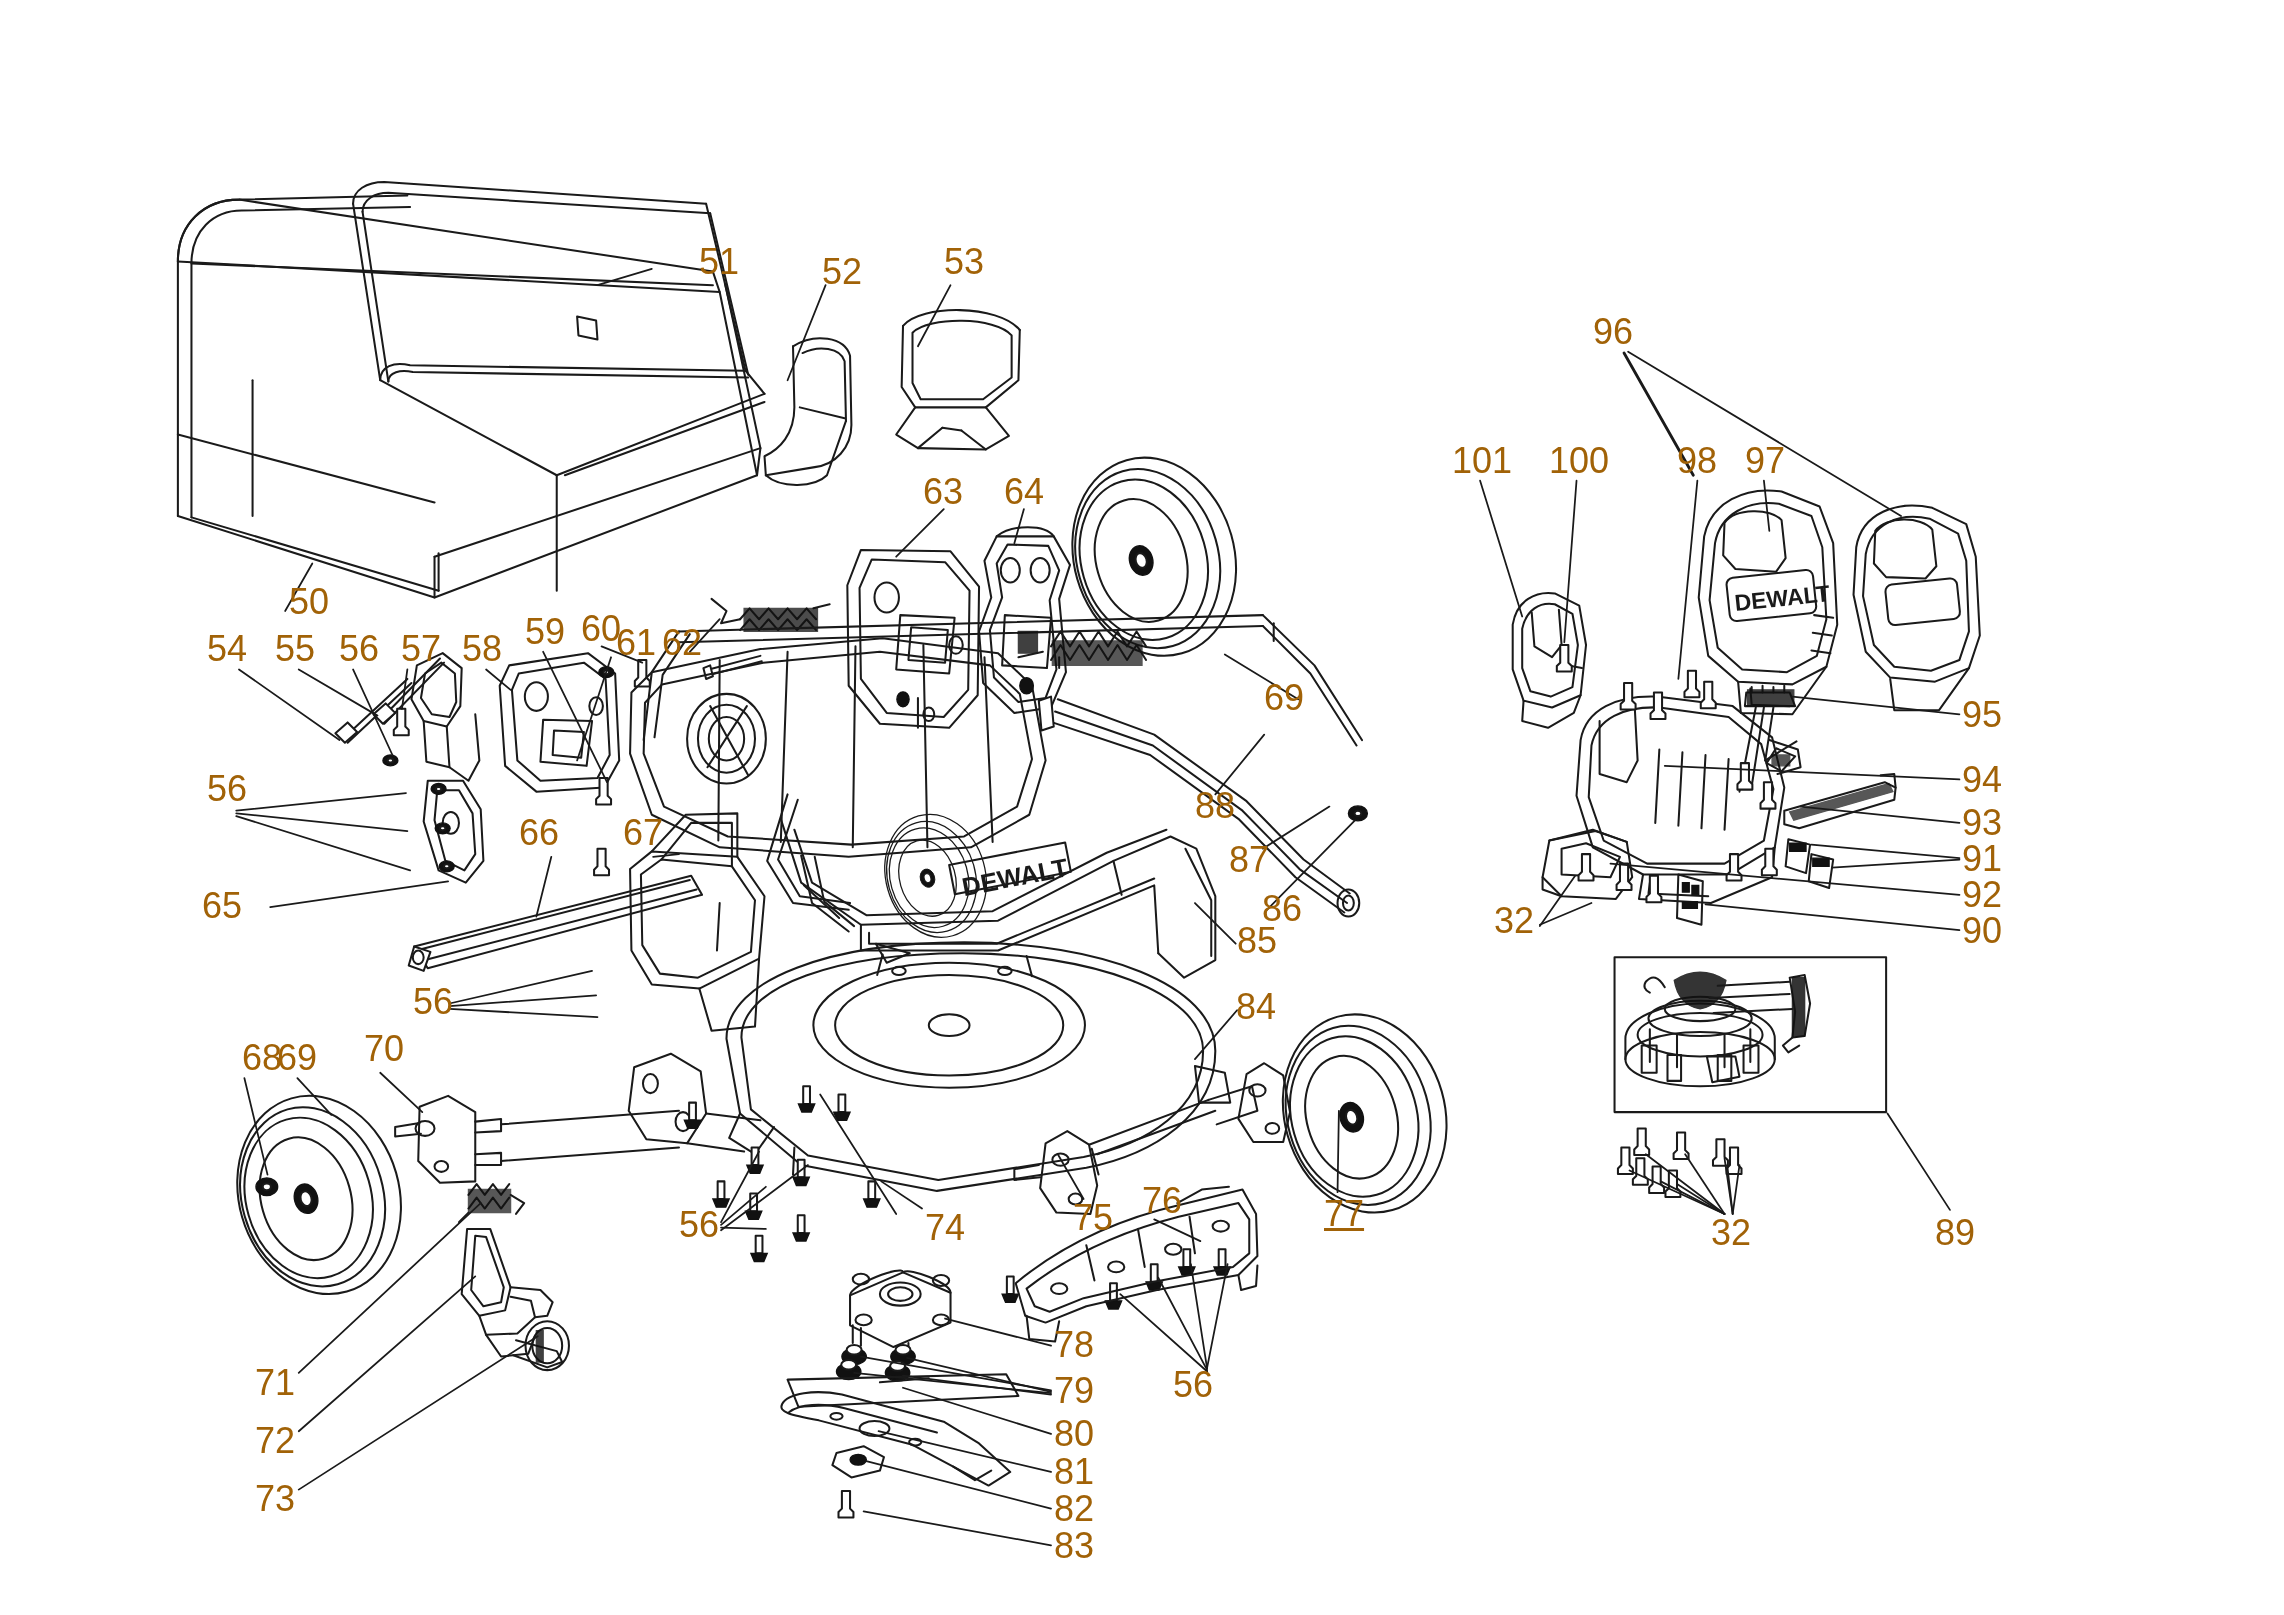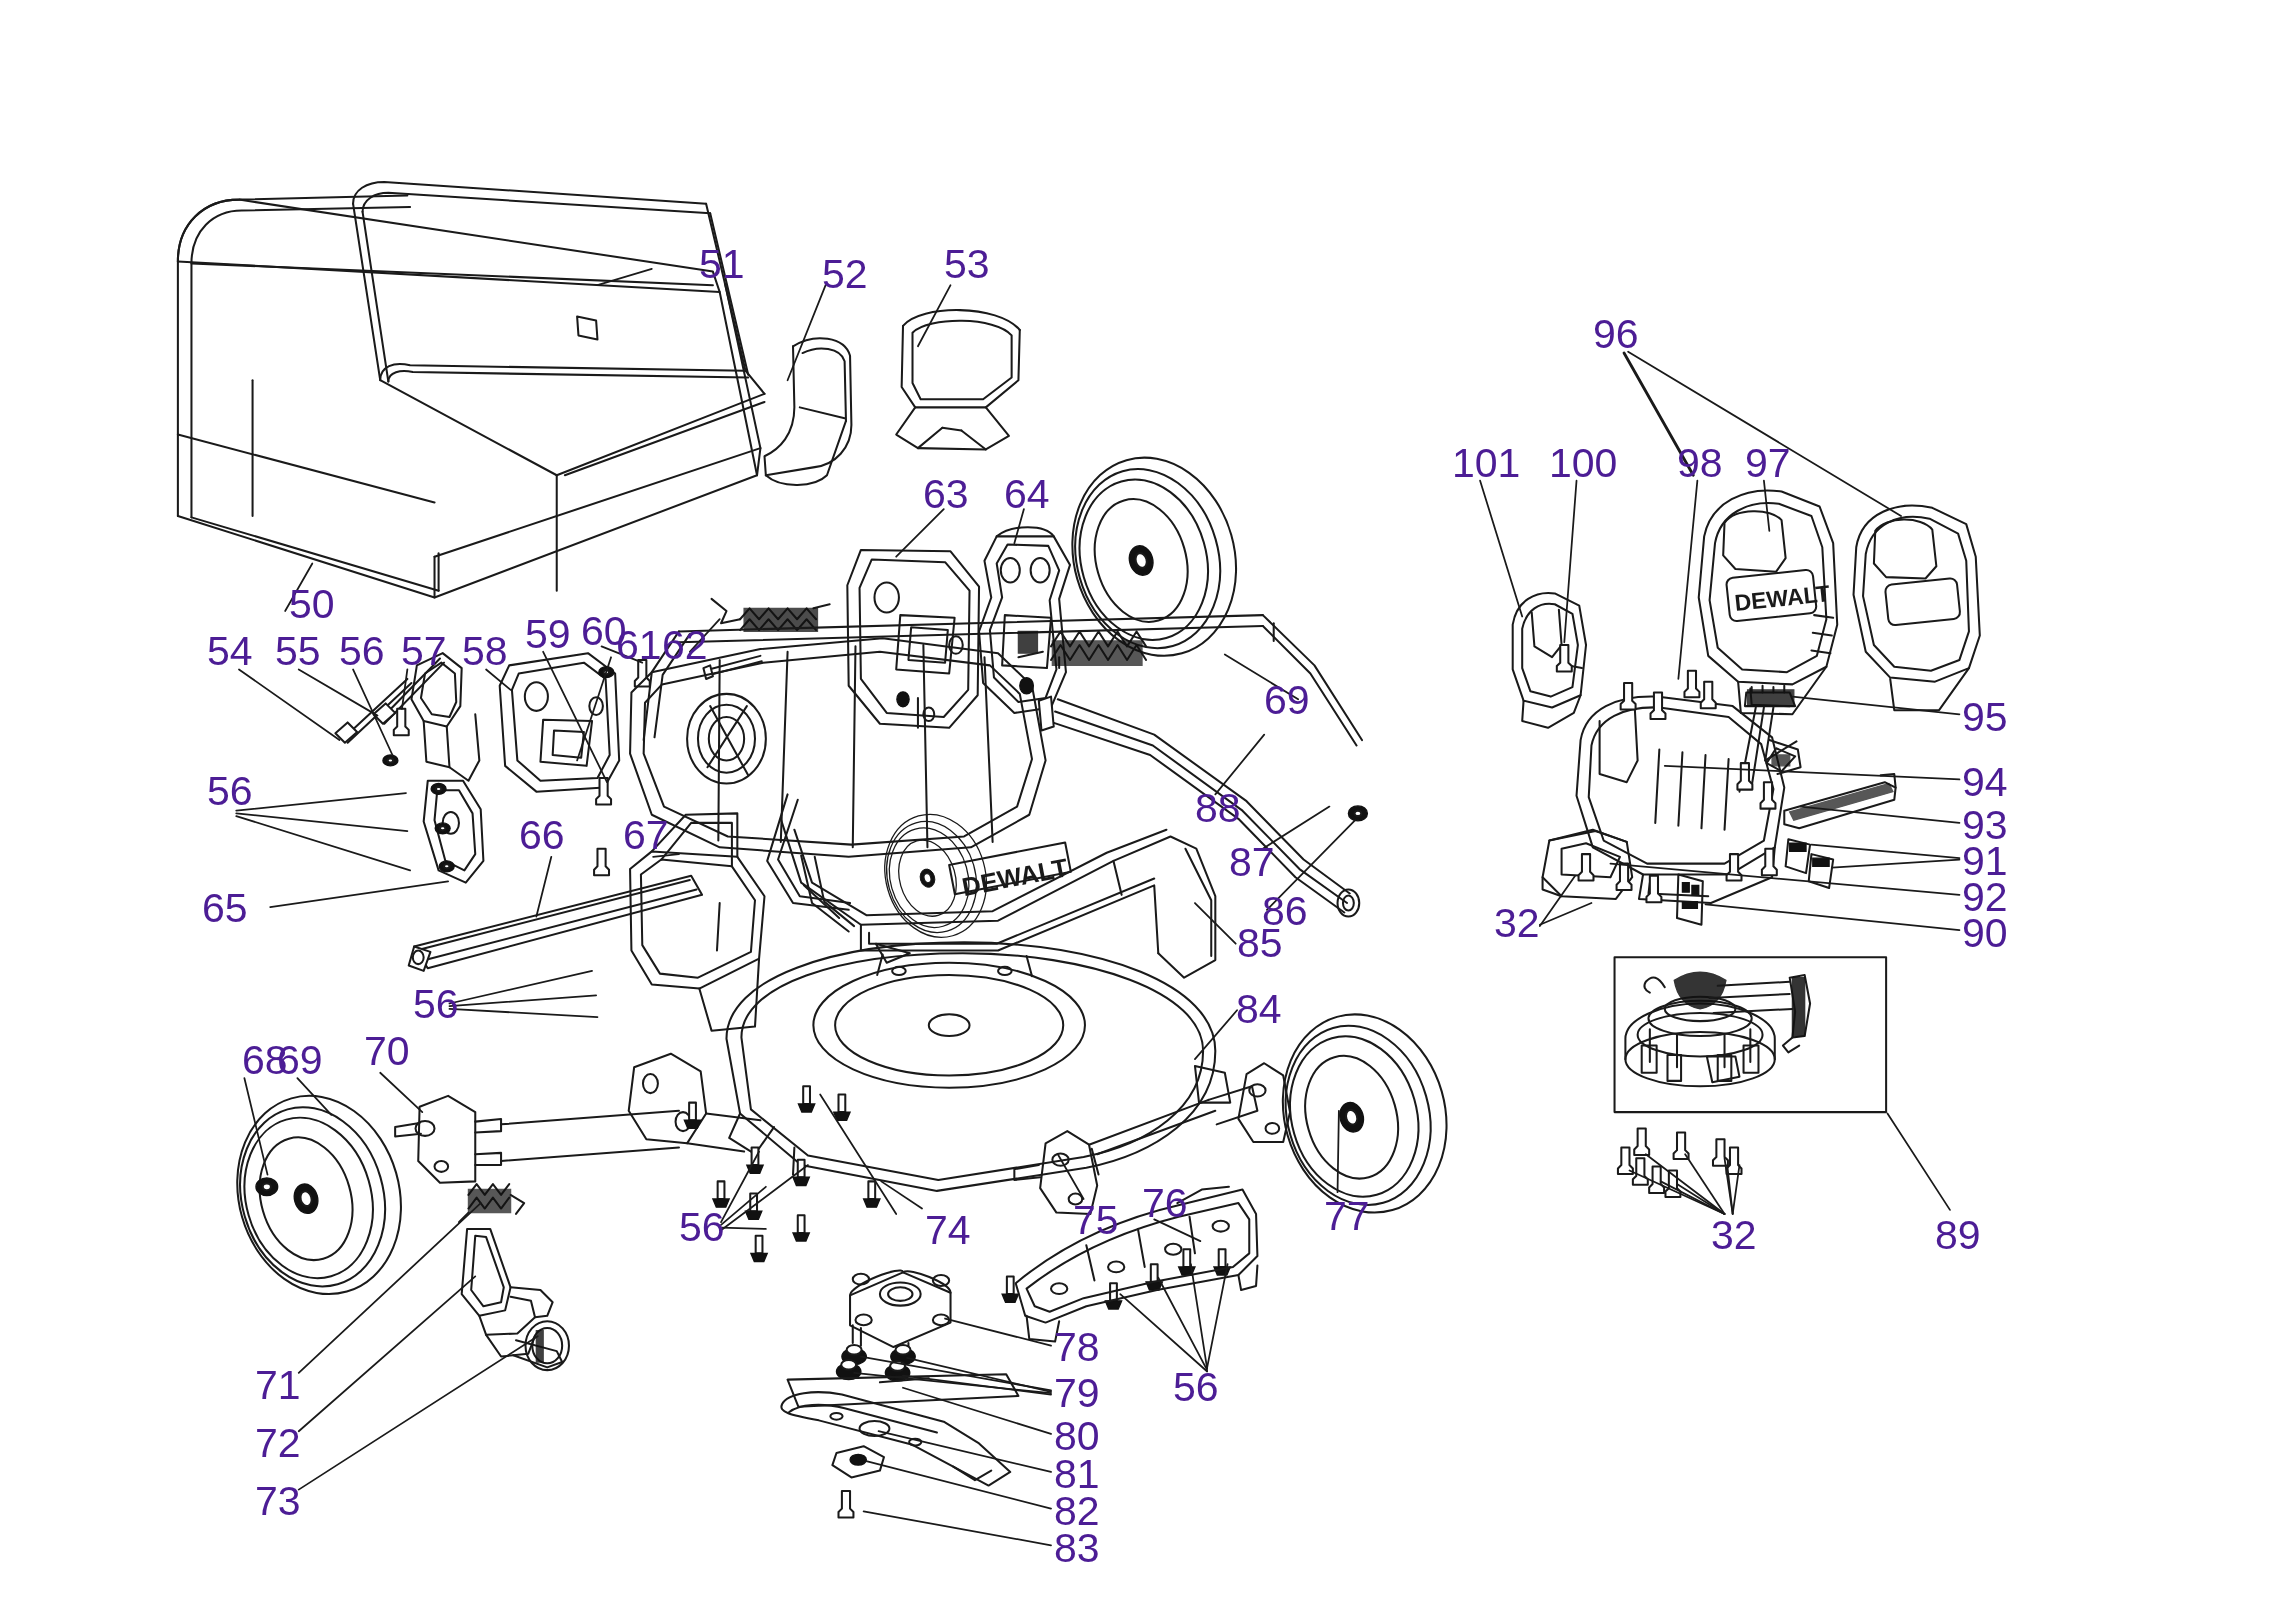--- a/index.html
+++ b/index.html
@@ -1,20 +1,20 @@
 <!DOCTYPE html>
 <html style="font-size:11px"><head>
 <meta charset="utf-8">
 <style>
   html,body{margin:0;padding:0;background:#fff;}
   body{font-family:"Liberation Sans",sans-serif;}
   #stage{position:relative;width:2284px;height:1616px;background:#ffffff;overflow:hidden;}
   #art{position:absolute;inset:0;}
-  .lbl{position:absolute;color:#4c1d95;font-family:"Liberation Sans",sans-serif;
-       font-size:41px;font-weight:400;letter-spacing:0px;line-height:1;white-space:nowrap;}
+  .lbl{position:absolute;color:#a16207;font-family:"Liberation Sans",sans-serif;
+       font-size:36px;font-weight:400;letter-spacing:0px;line-height:1;white-space:nowrap;}
   .brand{font-family:"Liberation Sans",sans-serif;font-weight:700;}
 </style>
 </head>
 <body>
 
 <div id="stage">
 
   <svg id="art" viewBox="0 0 3364 2380" xmlns="http://www.w3.org/2000/svg">
     <defs>
       <style>
@@ -703,21 +703,21 @@
   <div class="lbl" style="left:242px;  top:1040px;">68</div>
   <div class="lbl" style="left:277px;  top:1040px;">69</div>
   <div class="lbl" style="left:364px;  top:1031px;">70</div>
   <div class="lbl" style="left:255px;  top:1365px;">71</div>
   <div class="lbl" style="left:255px;  top:1423px;">72</div>
   <div class="lbl" style="left:255px;  top:1481px;">73</div>
   <div class="lbl" style="left:679px; top:1207px;">56</div>
   <div class="lbl" style="left:925px; top:1210px;">74</div>
   <div class="lbl" style="left:1073px; top:1200px;">75</div>
   <div class="lbl" style="left:1142px; top:1183px;">76</div>
-  <div class="lbl" style="left:1324px; top:1196px;">77</div>
+  <div class="lbl" style="left:1324px; top:1196px;text-decoration:underline;">77</div>
   <div class="lbl" style="left:1054px; top:1327px;">78</div>
   <div class="lbl" style="left:1054px; top:1373px;">79</div>
   <div class="lbl" style="left:1054px; top:1416px;">80</div>
   <div class="lbl" style="left:1054px; top:1454px;">81</div>
   <div class="lbl" style="left:1054px; top:1491px;text-align:right;">82</div>
   <div class="lbl" style="left:1054px; top:1528px;">83</div>
   <div class="lbl" style="left:1173px; top:1367px;">56</div>
   <div class="lbl" style="left:1236px; top:989px;">84</div>
   <div class="lbl" style="left:1237px; top:923px;">85</div>
   <div class="lbl" style="left:1262px; top:891px;">86</div>

